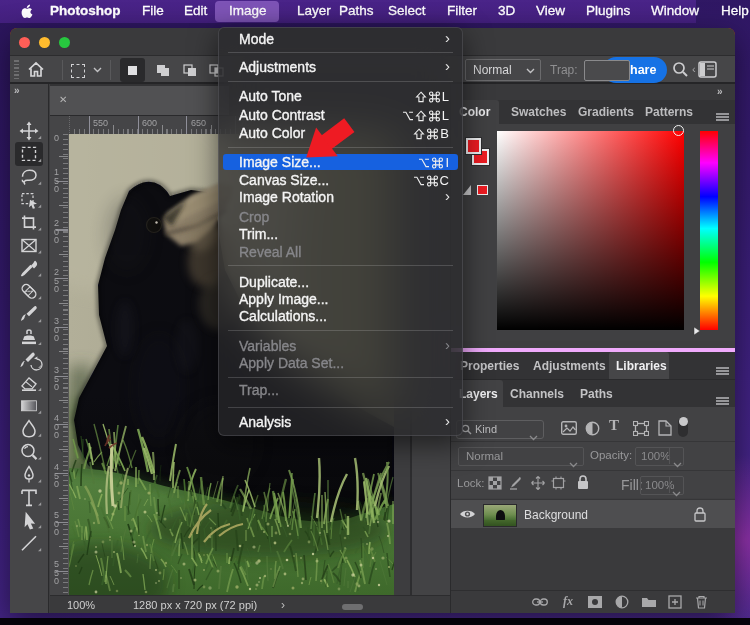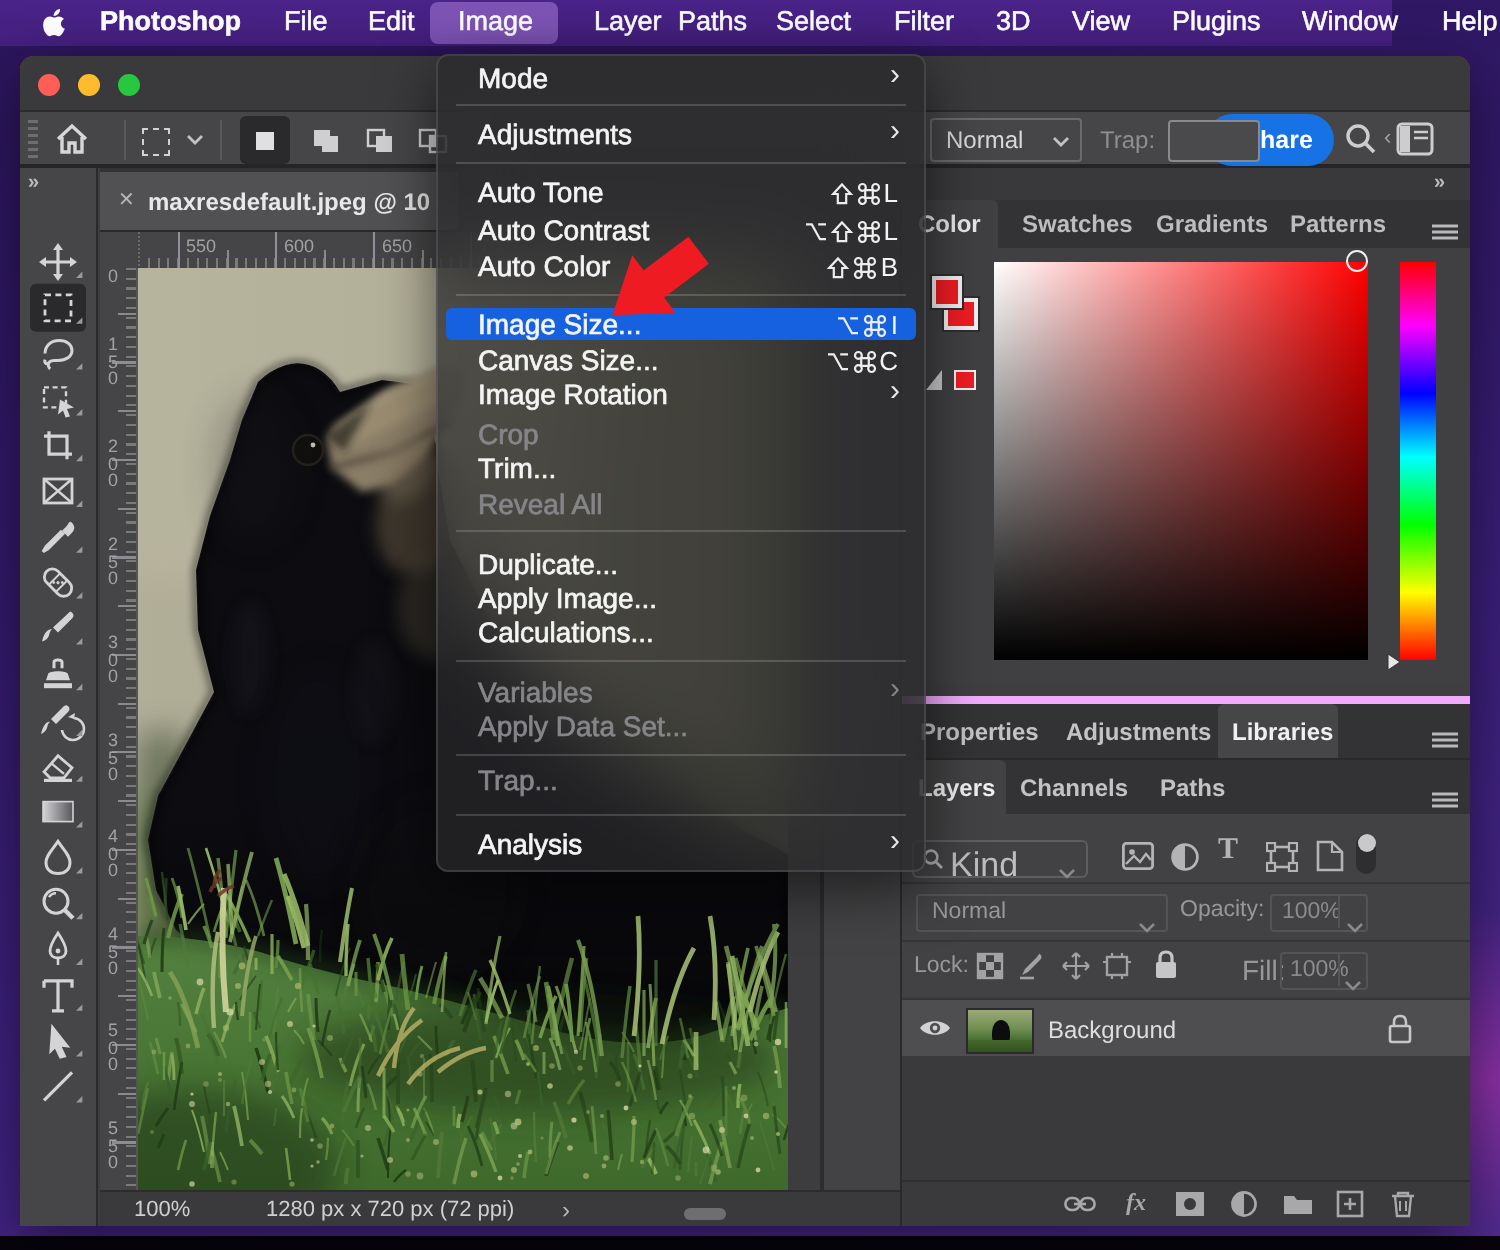--- a/index.html
+++ b/index.html
@@ -211,21 +211,20 @@
           <path d="M28,444.3 l3.2,0 l0,-3.2 Z" fill="#9a9a9c"></path>
           <path d="M28,467.2 l3.2,0 l0,-3.2 Z" fill="#9a9a9c"></path>
         </svg>
       </div>
 
     <div class="abs" id="docarea" style="left:40px;top:56px;width:400px;height:529px;background:#3d3d3f;">
 
       <div class="abs" style="left:0;top:0;width:400px;height:31px;background:#333335;border-bottom:1px solid #2a2a2c;">
         <div class="abs" style="left:0;top:2px;width:179px;height:29px;background:#515153;color:#e8e8e8;font-size:12px;font-weight:bold;">
           <span class="abs" style="left:9px;top:8px;color:#b5b5b5;font-weight:normal;font-size:10px;">✕</span>
-          <span class="abs" style="left:24px;top:8px;white-space:nowrap;overflow:hidden;width:152px;">maxresdefault.jpeg @ 10</span>
         </div>
       </div>
 
       <div class="abs" id="hruler" style="left:19px;top:32px;width:381px;height:18px;background:#454547;overflow:hidden;">
         <div class="abs" style="left:0;top:13px;width:381px;height:5px;background:repeating-linear-gradient(to right,#7a7a7c 0,#7a7a7c 1px,transparent 1px,transparent 4.875px);"></div>
         <div class="abs" style="left:19.7px;top:9px;width:361px;height:9px;background:repeating-linear-gradient(to right,#8a8a8c 0,#8a8a8c 1px,transparent 1px,transparent 24.375px);"></div>
         <div class="abs" style="left:19.7px;top:0;width:361px;height:18px;background:repeating-linear-gradient(to right,#90909a 0,#90909a 1px,transparent 1px,transparent 48.75px);"></div>
         <span class="rnum" style="left:24px;top:2px;">550</span>
         <span class="rnum" style="left:73px;top:2px;">600</span>
         <span class="rnum" style="left:122px;top:2px;">650</span>
@@ -860,21 +859,21 @@
               <path d="M0,1 H13 M0,4 H13 M0,7 H13" stroke="#b8b8ba" stroke-width="1.4"></path>
             </svg></div>
       </div>
 
       <div class="abs" style="left:0;top:323px;width:285px;height:34px;background:#424244;">
         <div class="abs" style="left:5px;top:13px;width:86px;height:17px;border:1px solid #5e5e60;border-radius:3px;">
           <svg class="abs" style="left:4px;top:3px;" width="11" height="11" viewBox="0 0 11 11">
               <circle cx="4.5" cy="4.5" r="3.2" fill="none" stroke="#aaaaac" stroke-width="1.3"></circle>
               <path d="M7 7 L10 10" stroke="#aaaaac" stroke-width="1.4"></path>
             </svg>
-          <span class="abs" style="left:18px;top:2px;color:#bdbdbf;font-size:17px;">Kind</span>
+          <span class="abs" style="left:18px;top:2px;color:#bdbdbf;font-size:11px;">Kind</span>
           <div class="abs" style="left:72px;top:6px;"><svg width="9" height="6" viewBox="0 0 9 6">
                 <path d="M1 1 L4.5 4.5 L8 1" fill="none" stroke="#8a8a8c" stroke-width="1.3"></path>
               </svg></div>
         </div>
         <svg class="abs" style="left:110px;top:14px;" width="16" height="14" viewBox="0 0 16 14">
             <rect x="0.7" y="0.7" width="14.6" height="12.6" rx="1.5" fill="none" stroke="#b4b4b6" stroke-width="1.4"></rect>
             <circle cx="5" cy="5" r="1.4" fill="#b4b4b6"></circle>
             <path d="M2 11 L6 7 L9 10 L12 6 L14.5 9" fill="none" stroke="#b4b4b6" stroke-width="1.2"></path>
           </svg>
         <svg class="abs" style="left:134px;top:14px;" width="15" height="15" viewBox="0 0 15 15">

